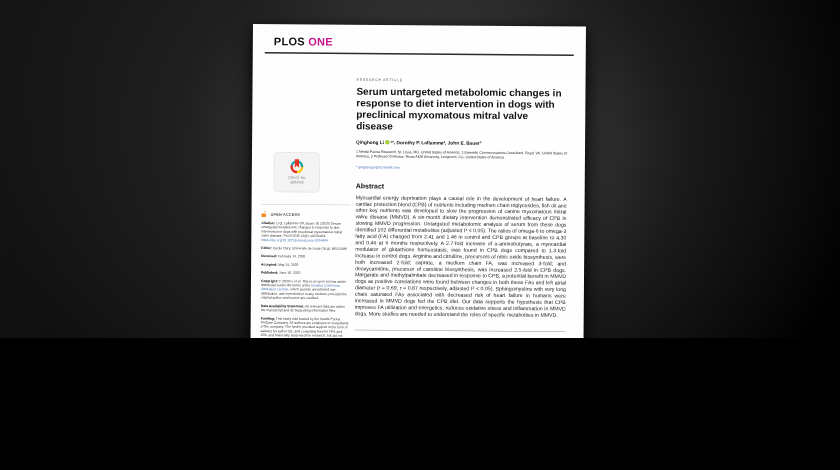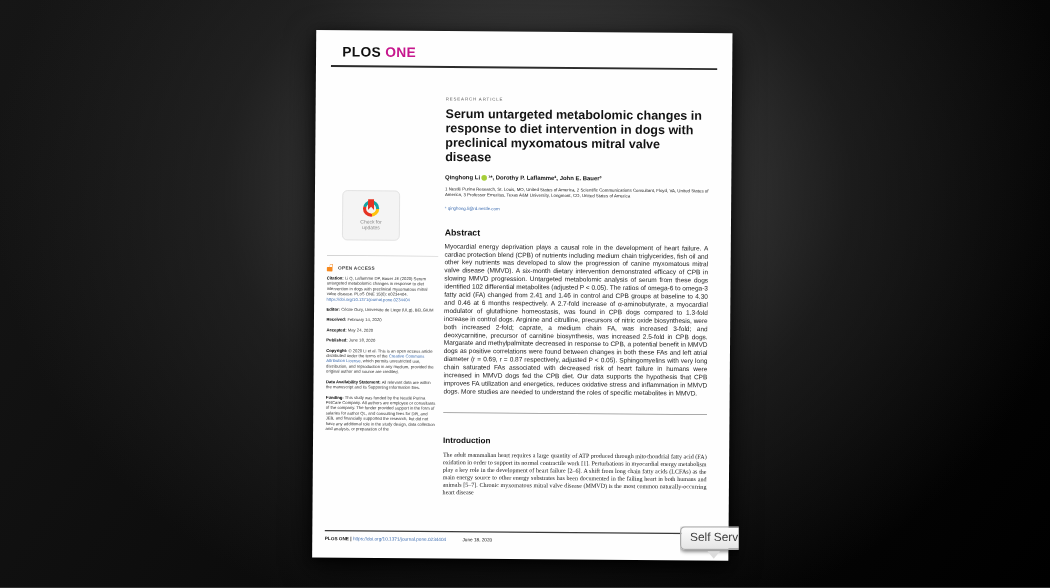--- a/index.html
+++ b/index.html
@@ -1,17 +1,17 @@
 <!DOCTYPE html>
 <html><head>
 <meta charset="utf-8">
 <style>
   html,body{margin:0;padding:0;background:#000;}
   .stage{
-    position:relative;width:840px;height:470px;overflow:hidden;
+    position:relative;width:840px;height:338px;overflow:hidden;
     font-family:"Liberation Sans",sans-serif;
     background:
       radial-gradient(ellipse 560px 470px at 430px 150px, rgba(96,96,96,.85) 0%, rgba(44,44,44,.55) 45%, rgba(0,0,0,0) 78%),
       linear-gradient(125deg,#161616 0%,#0b0b0b 50%,#000 100%);
   }
   
   .page-wrap{position:absolute;left:253px;top:24px;}
   .page{
     width:666px;height:844px;background:#fefefe;position:relative;
     transform:scale(0.5) rotate(0.45deg);transform-origin:0 0;

